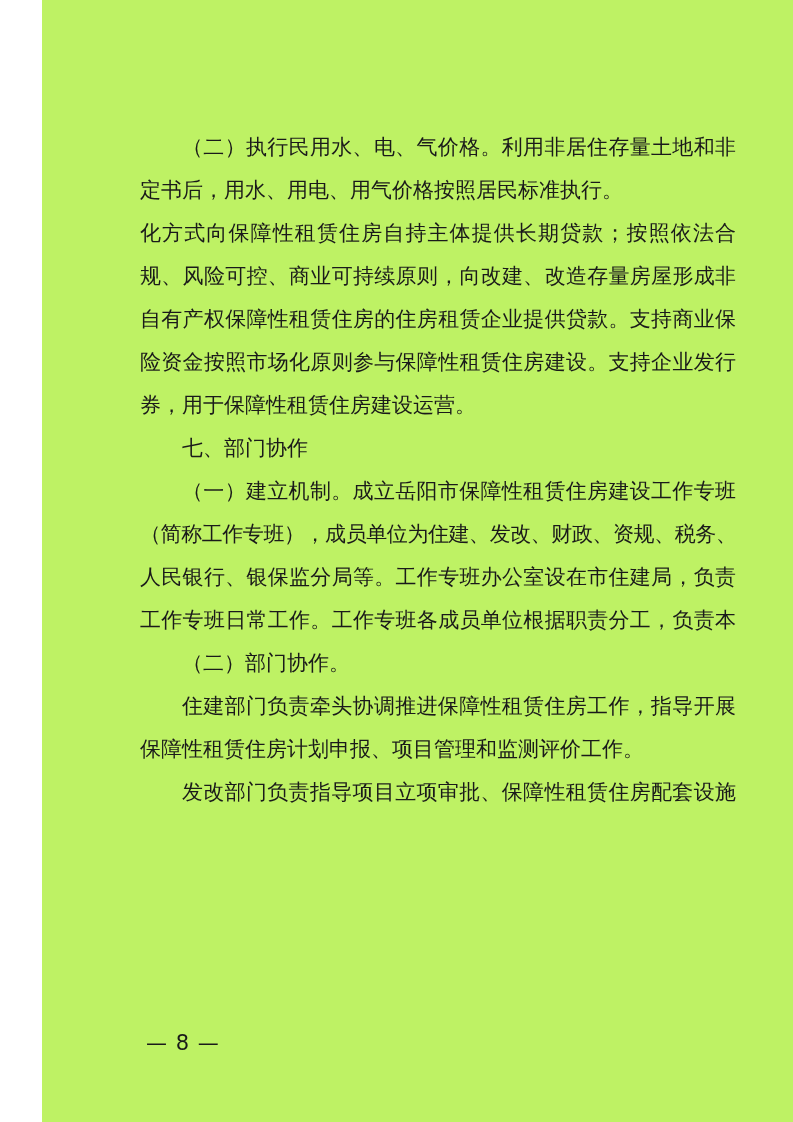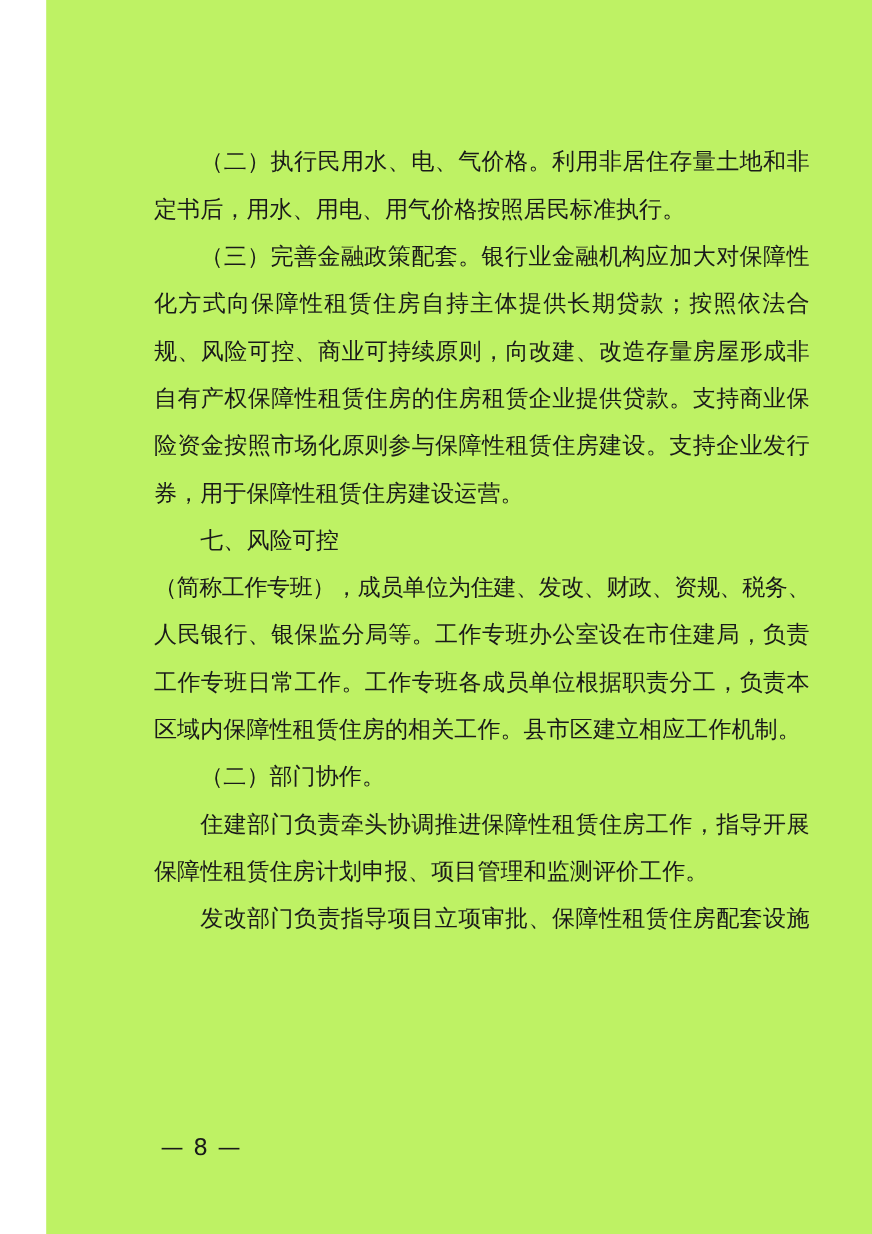--- a/index.html
+++ b/index.html
@@ -44,30 +44,29 @@
     color: #1a1a1a;
   }
 </style>
 </head>
 <body>
 
 <div class="page" style="background: #bef264; color: rgb(26, 26, 26); margin-left: 42px;">
   <div class="content">
       <div class="line indent fill">（二）执行民用水、电、气价格。利用非居住存量土地和非</div>
       <div class="line">定书后，用水、用电、用气价格按照居民标准执行。</div>
-      <div class="line indent fill">（三）完善金融政策配套。银行业金融机构应加大对保障性</div>
       <div class="line fill">化方式向保障性租赁住房自持主体提供长期贷款；按照依法合</div>
       <div class="line fill">规、风险可控、商业可持续原则，向改建、改造存量房屋形成非</div>
       <div class="line fill">自有产权保障性租赁住房的住房租赁企业提供贷款。支持商业保</div>
       <div class="line fill">险资金按照市场化原则参与保障性租赁住房建设。支持企业发行</div>
       <div class="line">券，用于保障性租赁住房建设运营。</div>
-      <div class="line indent">七、风险可控</div>
+      <div class="line indent">七、部门协作</div>
+      <div class="line indent fill">（一）建立机制。成立岳阳市保障性租赁住房建设工作专班</div>
       <div class="line fill tight">（简称工作专班），成员单位为住建、发改、财政、资规、税务、</div>
       <div class="line fill">人民银行、银保监分局等。工作专班办公室设在市住建局，负责</div>
       <div class="line fill">工作专班日常工作。工作专班各成员单位根据职责分工，负责本</div>
-      <div class="line">区域内保障性租赁住房的相关工作。县市区建立相应工作机制。</div>
       <div class="line indent">（二）部门协作。</div>
       <div class="line indent fill">住建部门负责牵头协调推进保障性租赁住房工作，指导开展</div>
       <div class="line">保障性租赁住房计划申报、项目管理和监测评价工作。</div>
       <div class="line indent fill">发改部门负责指导项目立项审批、保障性租赁住房配套设施</div>
     </div>
   <div class="pagenum">— 8 —</div>
 </div>
 
 </body></html>

